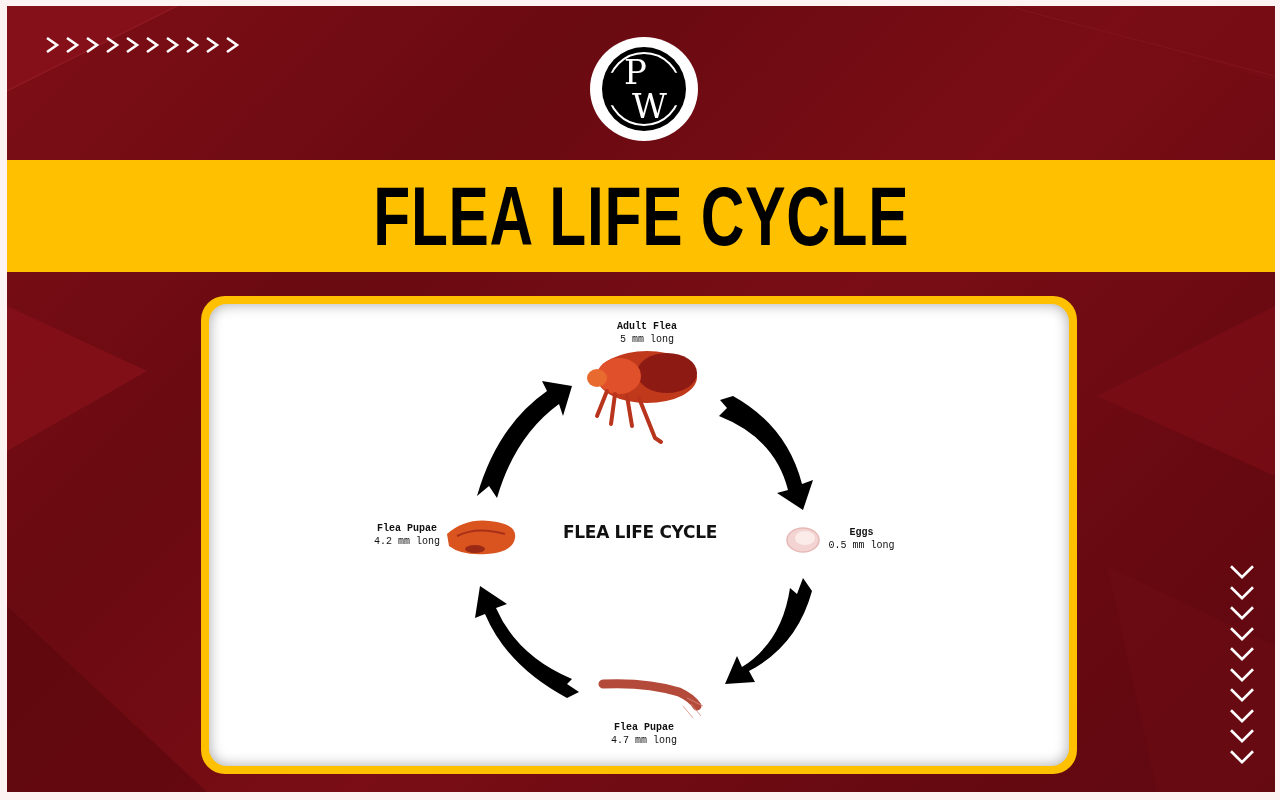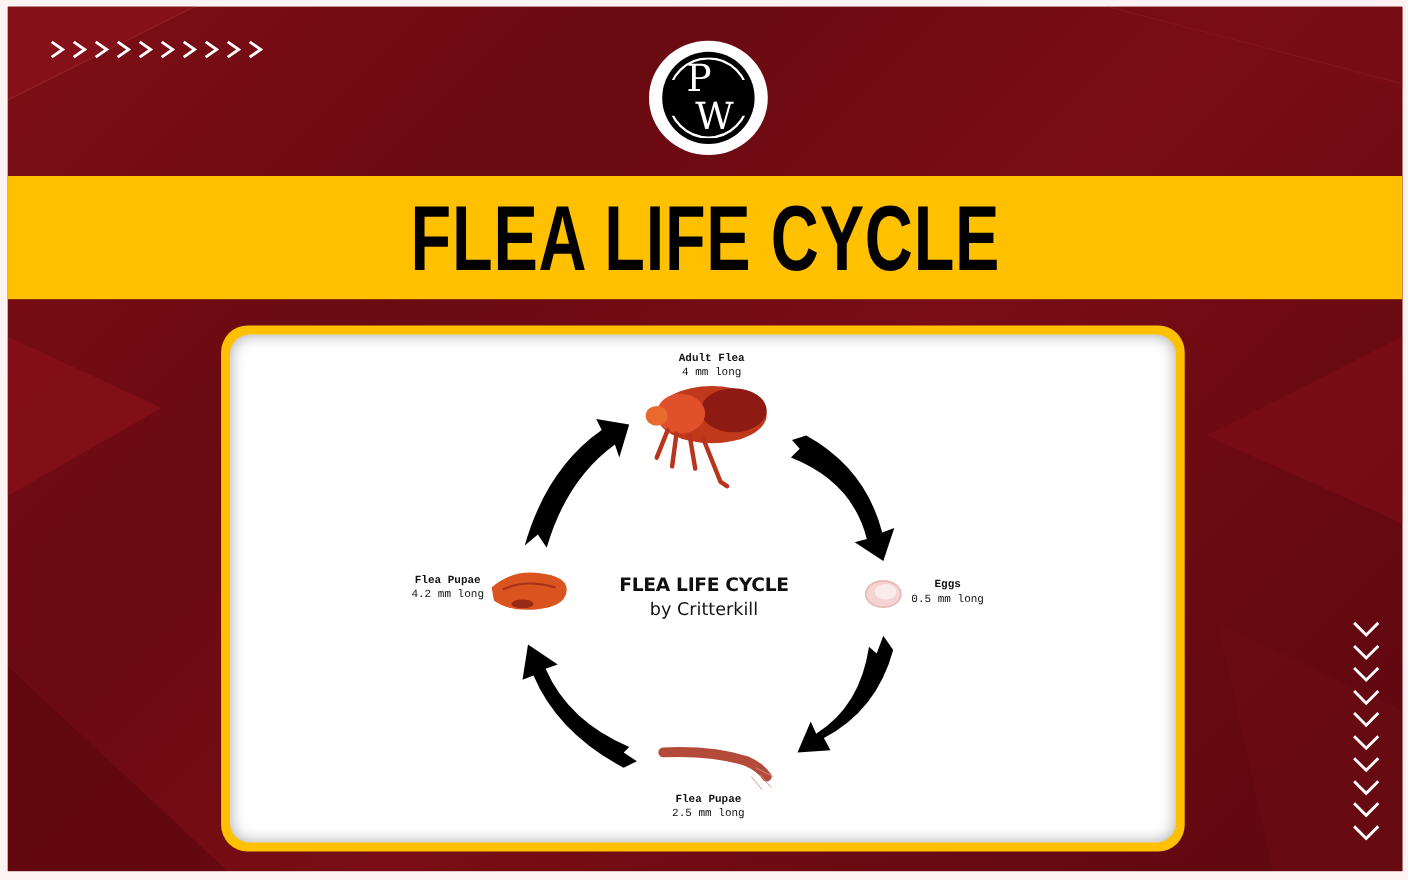--- a/index.html
+++ b/index.html
@@ -214,33 +214,32 @@
 
     <g>
       <path d="M440,528 Q460,510 490,516 Q510,520 508,532 Q506,546 480,548 Q455,550 442,540 Z" fill="#d9541e"></path>
       <path d="M450,530 Q470,520 498,528" stroke="#a8301a" stroke-width="2" fill="none"></path>
       <ellipse cx="468" cy="543" rx="10" ry="4" fill="#9a2a16"></ellipse>
     </g>
   </svg>
 
   <div class="label" style="left:590px; top:314px; width:100px;">
     <span class="name">Adult Flea</span>
-    <span class="size">4 mm long</span>
+    <span class="size">5 mm long</span>
   </div>
   <div class="label" style="left:812px; top:520px; width:85px;text-align:center;">
     <span class="name">Eggs</span>
     <span class="size">0.5 mm long</span>
   </div>
   <div class="label" style="left:592px; top:715px; width:90px;">
     <span class="name">Flea Pupae</span>
-    <span class="size">2.5 mm long</span>
+    <span class="size">4.7 mm long</span>
   </div>
   <div class="label" style="left:355px; top:516px; width:90px; text-align:center;">
     <span class="name">Flea Pupae</span>
     <span class="size">4.2 mm long</span>
   </div>
 
   <div class="center-title">
     <span class="t1">FLEA LIFE CYCLE</span>
-    <span class="t2">by Critterkill</span>
   </div>
 
 </div>
 
 </body></html>

